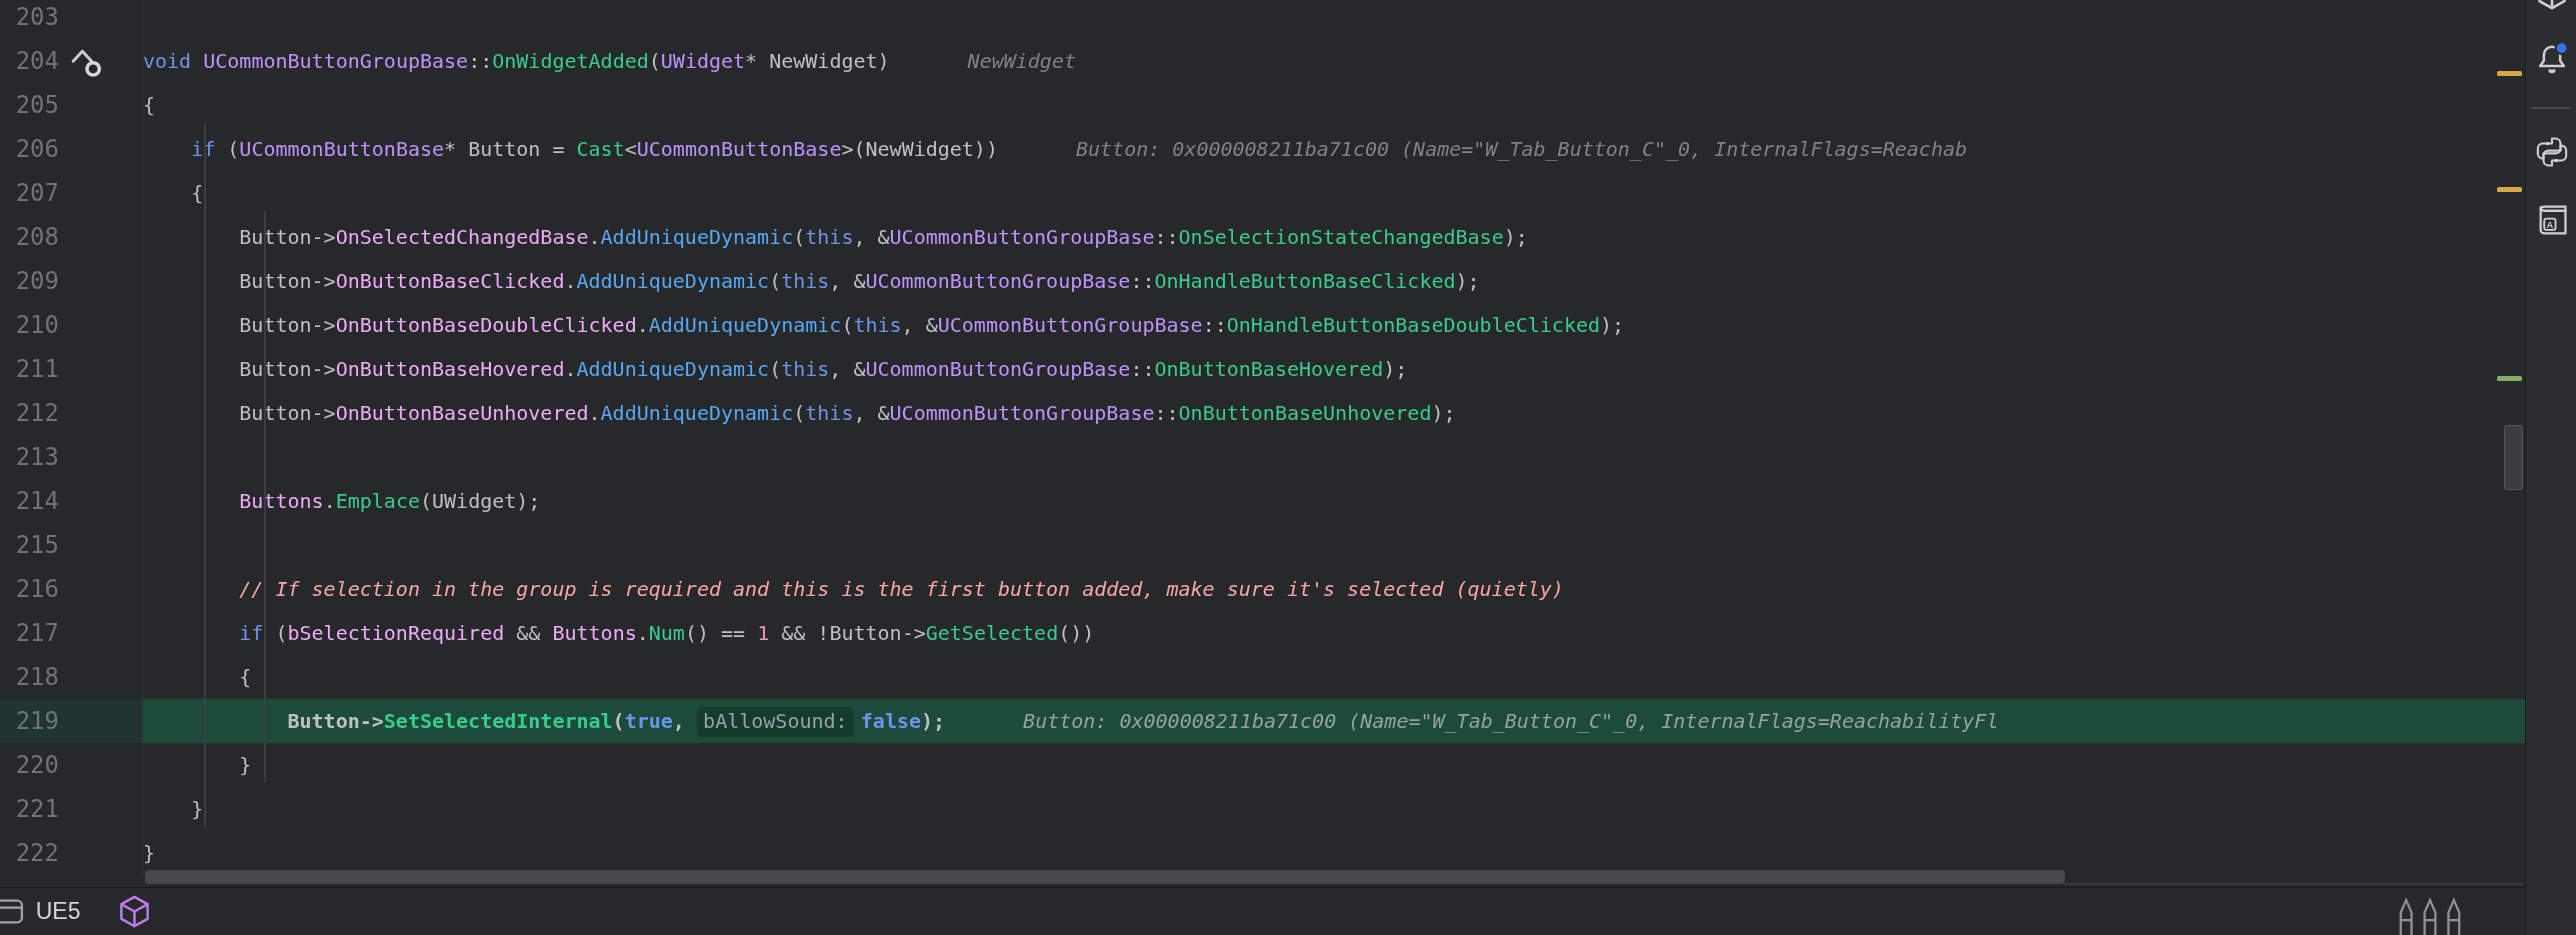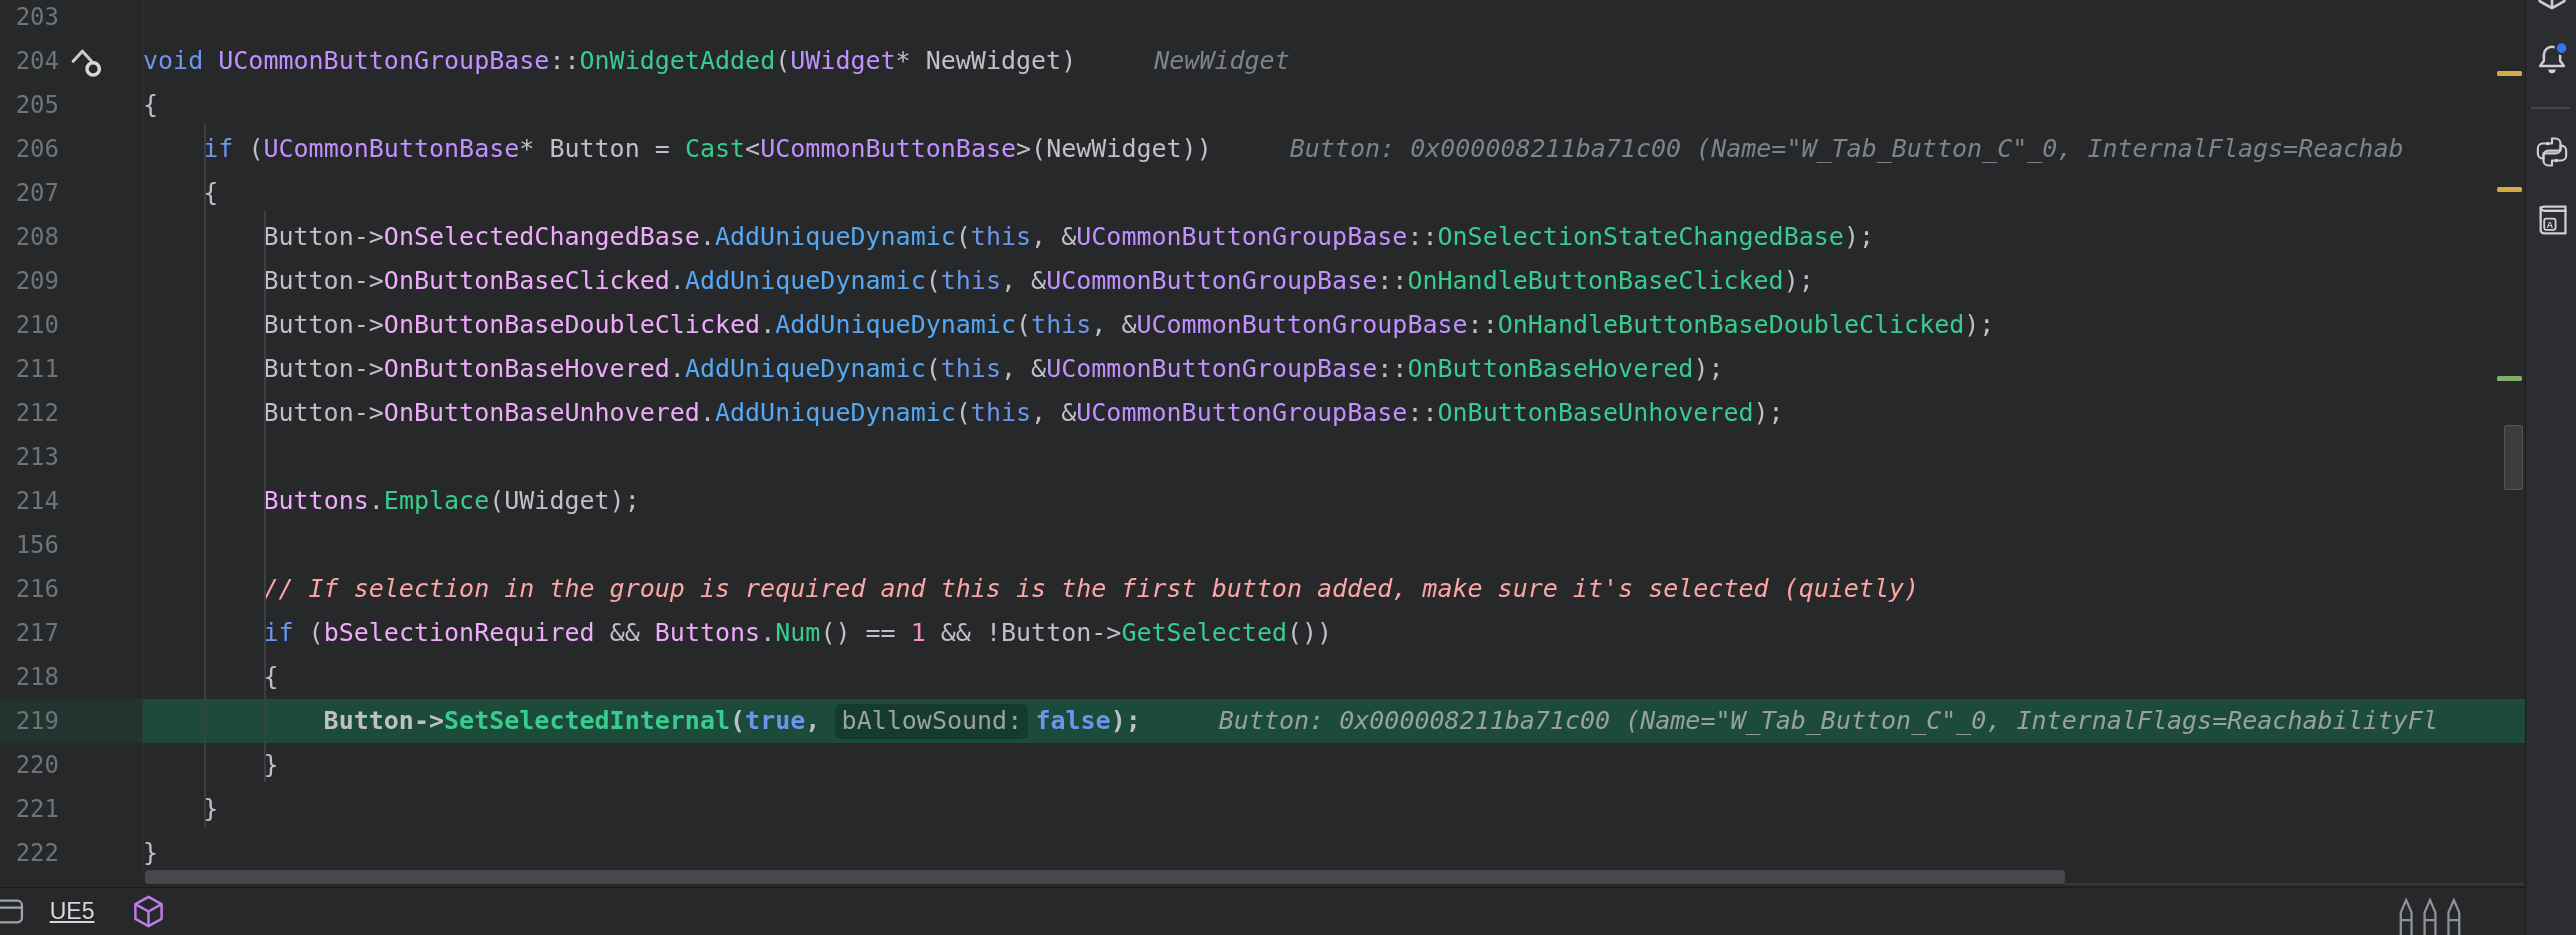--- a/index.html
+++ b/index.html
@@ -8,21 +8,21 @@
   
   .editor{position:absolute;left:0;top:0;width:2525px;height:887px;overflow:hidden;}
   .code-lines{position:absolute;left:0;top:-4.7px;right:0;}
   .row{display:flex;height:44px;white-space:pre;}
   .row-hl .codepre{background:#1C4B3B;font-weight:bold;}
   .row-hl .gutter{background:rgba(28,75,59,0.35);}
   .gutter{flex:0 0 143px;position:relative;border-right:1.6px solid #323437;box-sizing:border-box;}
   .lnum{position:absolute;right:83px;top:0;line-height:44px;font-size:24px;color:#6E7478;
         text-align:right;}
   .gutter-icon{position:absolute;left:67px;top:4.7px;}
-  .codepre{flex:1 1 auto;line-height:44px;font-size:25px;color:#BEC0C6;white-space:pre;overflow:hidden;}
+  .codepre{flex:1 1 auto;line-height:44px;font-size:20px;color:#BEC0C6;white-space:pre;overflow:hidden;}
   .tk-d{color:#BEC0C6}
   .tk-k{color:#6C95EB}
   .tk-cl{color:#C191FF}
   .tk-m{color:#39CC8F}
   .tk-b{color:#56A8F5}
   .tk-f{color:#f0abfc}
   .tk-n{color:#ED94C0}
   .tk-c{color:#fca5a5;font-style:italic;}
   .pill{color:#9CA1A8;background:rgba(0,0,0,0.22);border-radius:6.2px;padding:2.3px 6.2px 3.9px 6.2px;
         margin-right:7px;font-weight:normal;}
@@ -36,21 +36,21 @@
            border-radius:3.1px;box-sizing:border-box;}
   .hscroll{position:absolute;left:145px;top:870px;width:1920px;height:14px;border-radius:3.9px;
            background:#46484B;}
   .hscroll-track{position:absolute;left:2064px;top:883px;width:460px;height:1.6px;background:#37393C;}
   
   .statusbar{position:absolute;left:0;top:887px;width:2525px;height:48px;background:#26282A;
              border-top:1.6px solid #191A1C;box-sizing:border-box;display:flex;align-items:center;
              font-family:"Liberation Sans",sans-serif;font-size:23px;color:#D5D7DB;overflow:hidden;}
   .sb-item{display:flex;align-items:center;height:100%;padding:0 7.8px;cursor:default;}
   .sb-runconfig{padding-left:0;margin-left:-9.3px;}
-  .sb-label{margin-left:25px;text-decoration:underline;}
+  .sb-label{margin-left:11px;}
   .sb-breadcrumb{margin-left:20px;}
   .sb-pencils{position:absolute;right:56px;top:9.3px;}
   
   .rtoolbar{position:absolute;left:2525px;top:0;width:51px;height:935px;background:#2B2D30;
             border-left:1.6px solid #1A1B1D;box-sizing:border-box;overflow:hidden;}
   .rt-icon{position:absolute;left:8.6px;width:34px;height:36px;display:flex;align-items:center;
            justify-content:center;}
   .rt-sep{position:absolute;left:5.4px;top:107px;width:39px;height:1.6px;background:#46484D;}
 </style>
 </head>
@@ -68,21 +68,21 @@
         <div class="row"><div class="gutter"><span class="lnum">205</span></div><div class="codepre"><span class="tk-d">{</span></div></div>
         <div class="row"><div class="gutter"><span class="lnum">206</span></div><div class="codepre"><span class="tk-d">    </span><span class="tk-k">if </span><span class="tk-d">(</span><span class="tk-cl">UCommonButtonBase</span><span class="tk-d">* Button = </span><span class="tk-m">Cast</span><span class="tk-d">&lt;</span><span class="tk-cl">UCommonButtonBase</span><span class="tk-d">&gt;(NewWidget))</span><span class="hint">Button: 0x000008211ba71c00 (Name="W_Tab_Button_C"_0, InternalFlags=Reachab</span></div></div>
         <div class="row"><div class="gutter"><span class="lnum">207</span></div><div class="codepre"><span class="tk-d">    {</span></div></div>
         <div class="row"><div class="gutter"><span class="lnum">208</span></div><div class="codepre"><span class="tk-d">        Button-&gt;</span><span class="tk-f">OnSelectedChangedBase</span><span class="tk-d">.</span><span class="tk-b">AddUniqueDynamic</span><span class="tk-d">(</span><span class="tk-k">this</span><span class="tk-d">, &amp;</span><span class="tk-cl">UCommonButtonGroupBase</span><span class="tk-d">::</span><span class="tk-m">OnSelectionStateChangedBase</span><span class="tk-d">);</span></div></div>
         <div class="row"><div class="gutter"><span class="lnum">209</span></div><div class="codepre"><span class="tk-d">        Button-&gt;</span><span class="tk-f">OnButtonBaseClicked</span><span class="tk-d">.</span><span class="tk-b">AddUniqueDynamic</span><span class="tk-d">(</span><span class="tk-k">this</span><span class="tk-d">, &amp;</span><span class="tk-cl">UCommonButtonGroupBase</span><span class="tk-d">::</span><span class="tk-m">OnHandleButtonBaseClicked</span><span class="tk-d">);</span></div></div>
         <div class="row"><div class="gutter"><span class="lnum">210</span></div><div class="codepre"><span class="tk-d">        Button-&gt;</span><span class="tk-f">OnButtonBaseDoubleClicked</span><span class="tk-d">.</span><span class="tk-b">AddUniqueDynamic</span><span class="tk-d">(</span><span class="tk-k">this</span><span class="tk-d">, &amp;</span><span class="tk-cl">UCommonButtonGroupBase</span><span class="tk-d">::</span><span class="tk-m">OnHandleButtonBaseDoubleClicked</span><span class="tk-d">);</span></div></div>
         <div class="row"><div class="gutter"><span class="lnum">211</span></div><div class="codepre"><span class="tk-d">        Button-&gt;</span><span class="tk-f">OnButtonBaseHovered</span><span class="tk-d">.</span><span class="tk-b">AddUniqueDynamic</span><span class="tk-d">(</span><span class="tk-k">this</span><span class="tk-d">, &amp;</span><span class="tk-cl">UCommonButtonGroupBase</span><span class="tk-d">::</span><span class="tk-m">OnButtonBaseHovered</span><span class="tk-d">);</span></div></div>
         <div class="row"><div class="gutter"><span class="lnum">212</span></div><div class="codepre"><span class="tk-d">        Button-&gt;</span><span class="tk-f">OnButtonBaseUnhovered</span><span class="tk-d">.</span><span class="tk-b">AddUniqueDynamic</span><span class="tk-d">(</span><span class="tk-k">this</span><span class="tk-d">, &amp;</span><span class="tk-cl">UCommonButtonGroupBase</span><span class="tk-d">::</span><span class="tk-m">OnButtonBaseUnhovered</span><span class="tk-d">);</span></div></div>
         <div class="row"><div class="gutter"><span class="lnum">213</span></div><div class="codepre"></div></div>
         <div class="row"><div class="gutter"><span class="lnum">214</span></div><div class="codepre"><span class="tk-d">        </span><span class="tk-f">Buttons</span><span class="tk-d">.</span><span class="tk-m">Emplace</span><span class="tk-d">(UWidget);</span></div></div>
-        <div class="row"><div class="gutter"><span class="lnum">156</span></div><div class="codepre"></div></div>
+        <div class="row"><div class="gutter"><span class="lnum">215</span></div><div class="codepre"></div></div>
         <div class="row"><div class="gutter"><span class="lnum">216</span></div><div class="codepre"><span class="tk-c">        // If selection in the group is required and this is the first button added, make sure it's selected (quietly)</span></div></div>
         <div class="row"><div class="gutter"><span class="lnum">217</span></div><div class="codepre"><span class="tk-d">        </span><span class="tk-k">if </span><span class="tk-d">(</span><span class="tk-f">bSelectionRequired</span><span class="tk-d"> &amp;&amp; </span><span class="tk-f">Buttons</span><span class="tk-d">.</span><span class="tk-m">Num</span><span class="tk-d">() == </span><span class="tk-n">1</span><span class="tk-d"> &amp;&amp; !Button-&gt;</span><span class="tk-m">GetSelected</span><span class="tk-d">())</span></div></div>
         <div class="row"><div class="gutter"><span class="lnum">218</span></div><div class="codepre"><span class="tk-d">        {</span></div></div>
         <div class="row row-hl"><div class="gutter"><span class="lnum">219</span></div><div class="codepre"><span class="tk-d">            Button-&gt;</span><span class="tk-m">SetSelectedInternal</span><span class="tk-d">(</span><span class="tk-k">true</span><span class="tk-d">, </span><span class="pill">bAllowSound:</span><span class="tk-k">false</span><span class="tk-d">);</span><span class="hint">Button: 0x000008211ba71c00 (Name="W_Tab_Button_C"_0, InternalFlags=ReachabilityFl</span></div></div>
         <div class="row"><div class="gutter"><span class="lnum">220</span></div><div class="codepre"><span class="tk-d">        }</span></div></div>
         <div class="row"><div class="gutter"><span class="lnum">221</span></div><div class="codepre"><span class="tk-d">    }</span></div></div>
         <div class="row"><div class="gutter"><span class="lnum">222</span></div><div class="codepre"><span class="tk-d">}</span></div></div>
       </div>
 
     <div class="iguide" style="left:204px;top:123px;height:704px;"></div>

